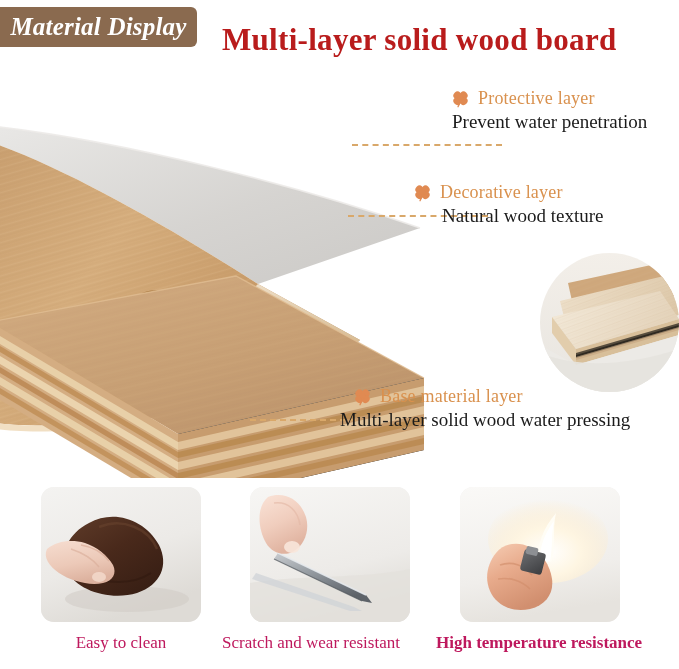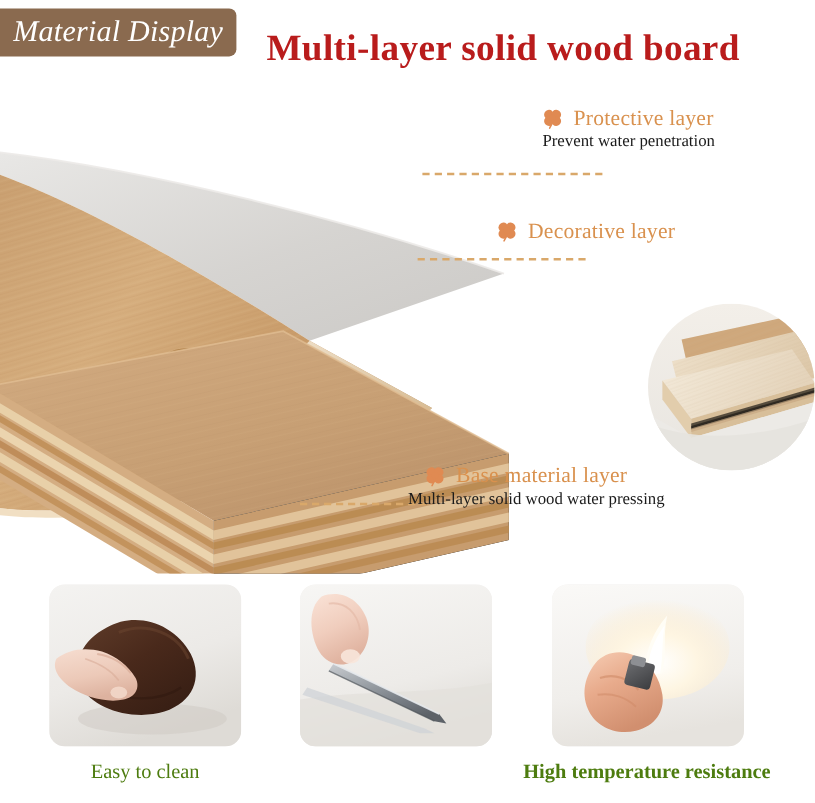--- a/index.html
+++ b/index.html
@@ -15,21 +15,21 @@
   
   .badge{
     position:absolute;left:0;top:7px;
     width:197px;height:40px;
     background:#8a6a4f;
     border-radius:0 6px 6px 0;
     display:flex;align-items:center;justify-content:center;
   }
   .badge-label{
     color:#ffffff;
-    font-style:italic;font-weight:normal;
+    font-style:italic;font-weight:bold;
     font-size:25px;letter-spacing:.2px;
     font-family:"Liberation Serif", serif;
     white-space:nowrap;
   }
   .main-title{
     position:absolute;left:222px;top:22px;
     font-size:31px;font-weight:bold;
     color:#b91c1c;
     letter-spacing:.3px;
     white-space:nowrap;
@@ -54,21 +54,21 @@
     display:flex;align-items:center;gap:7px;
     white-space:nowrap;
   }
   .clover{width:21px;height:21px;flex:0 0 21px;display:block;}
   .callout-title{
     font-size:18px;color:#d9914e;
     font-family:"Liberation Serif", serif;
     white-space:nowrap;letter-spacing:.2px;
   }
   .callout-sub{
-    font-size:14px;color:#1b1b1b;
+    font-size:19px;color:#1b1b1b;
     font-family:"Liberation Serif", serif;
     white-space:nowrap;margin-top:2px;
   }
 
   .dash{
     position:absolute;height:0;
     border-top:2px dashed #d9a86a;
   }
 
   
@@ -78,21 +78,21 @@
   .card{position:absolute;top:0;width:160px;}
   .card-photo{
     width:160px;height:135px;
     border-radius:13px;overflow:hidden;
     background:#f2f0ee;
     position:relative;
   }
   .card-photo svg{display:block;}
   .card-caption{
     margin-top:11px;text-align:center;
-    font-size:17px;color:#4d7c0f;
+    font-size:17px;color:#be185d;
     font-family:"Liberation Serif", serif;
     white-space:nowrap;
   }
   .c1{left:41px;}
   .c2{left:250px;}
   .c3{left:460px;}
   .c2 .card-caption,.c3 .card-caption{text-align:left;}
   .c2 .card-caption{margin-left:-28px;}
   .c3 .card-caption{margin-left:-24px;font-weight:bold;}
 </style>
@@ -273,20 +273,21 @@
           <ellipse cx="8.3" cy="8.3" rx="4.6" ry="4.2" transform="rotate(-45 8.3 8.3)"></ellipse>
           <ellipse cx="15.7" cy="8.3" rx="4.6" ry="4.2" transform="rotate(45 15.7 8.3)"></ellipse>
           <ellipse cx="8.3" cy="15" rx="4.6" ry="4.2" transform="rotate(45 8.3 15)"></ellipse>
           <ellipse cx="15.7" cy="15" rx="4.6" ry="4.2" transform="rotate(-45 15.7 15)"></ellipse>
           <circle cx="12" cy="11.6" r="3.1"></circle>
         </g>
         <path d="M12 14 C 11.4 17.6, 10.4 19.6, 9.2 21.4" stroke="#e08a52" stroke-width="1.5" fill="none" stroke-linecap="round"></path>
       </svg>
       <span class="callout-title">Decorative layer</span>
     </div>
+    <div class="callout-sub" style="margin-left:30px;">Natural wood texture</div>
   </div>
 
   <div class="dash" style="left:250px;top:419px;width:106px;"></div>
   <div class="callout" style="left:352px;top:386px;">
     <div class="callout-head">
       <svg class="clover" viewBox="0 0 24 24" xmlns="http://www.w3.org/2000/svg">
         <g fill="#e08a52">
           <ellipse cx="8.3" cy="8.3" rx="4.6" ry="4.2" transform="rotate(-45 8.3 8.3)"></ellipse>
           <ellipse cx="15.7" cy="8.3" rx="4.6" ry="4.2" transform="rotate(45 15.7 8.3)"></ellipse>
           <ellipse cx="8.3" cy="15" rx="4.6" ry="4.2" transform="rotate(45 8.3 15)"></ellipse>
@@ -370,20 +371,21 @@
           <path d="M 24 72 L 112 114" stroke="#4e545a" stroke-width="1.2" fill="none" opacity="0.7"></path>
 
           <path d="M 6 86 L 104 120 L 112 124 L 100 124 L 2 92 Z" fill="#cfd3d7" opacity="0.75"></path>
 
           <path d="M 18 10 C 34 4, 50 12, 56 30 C 60 44, 54 58, 44 64
                    C 34 70, 22 66, 16 56 C 8 42, 6 20, 18 10 Z" fill="url(#skin2)"></path>
           <path d="M 24 16 C 38 14, 48 24, 50 38" stroke="#e3b8a6" stroke-width="1.6" fill="none" opacity="0.65"></path>
           <ellipse cx="42" cy="60" rx="8" ry="6" fill="#f8e5da" opacity="0.9"></ellipse>
         </svg>
       </div>
+      <div class="card-caption">Scratch and wear resistant</div>
     </div>
 
     <div class="card c3">
       <div class="card-photo">
         <svg width="160" height="135" viewBox="0 0 160 135" xmlns="http://www.w3.org/2000/svg">
           <defs>
             <linearGradient id="bg3" x1="0" y1="0" x2="0.2" y2="1">
               <stop offset="0%" stop-color="#faf9f7"></stop>
               <stop offset="70%" stop-color="#f0eeeb"></stop>
               <stop offset="100%" stop-color="#e6e3de"></stop>

